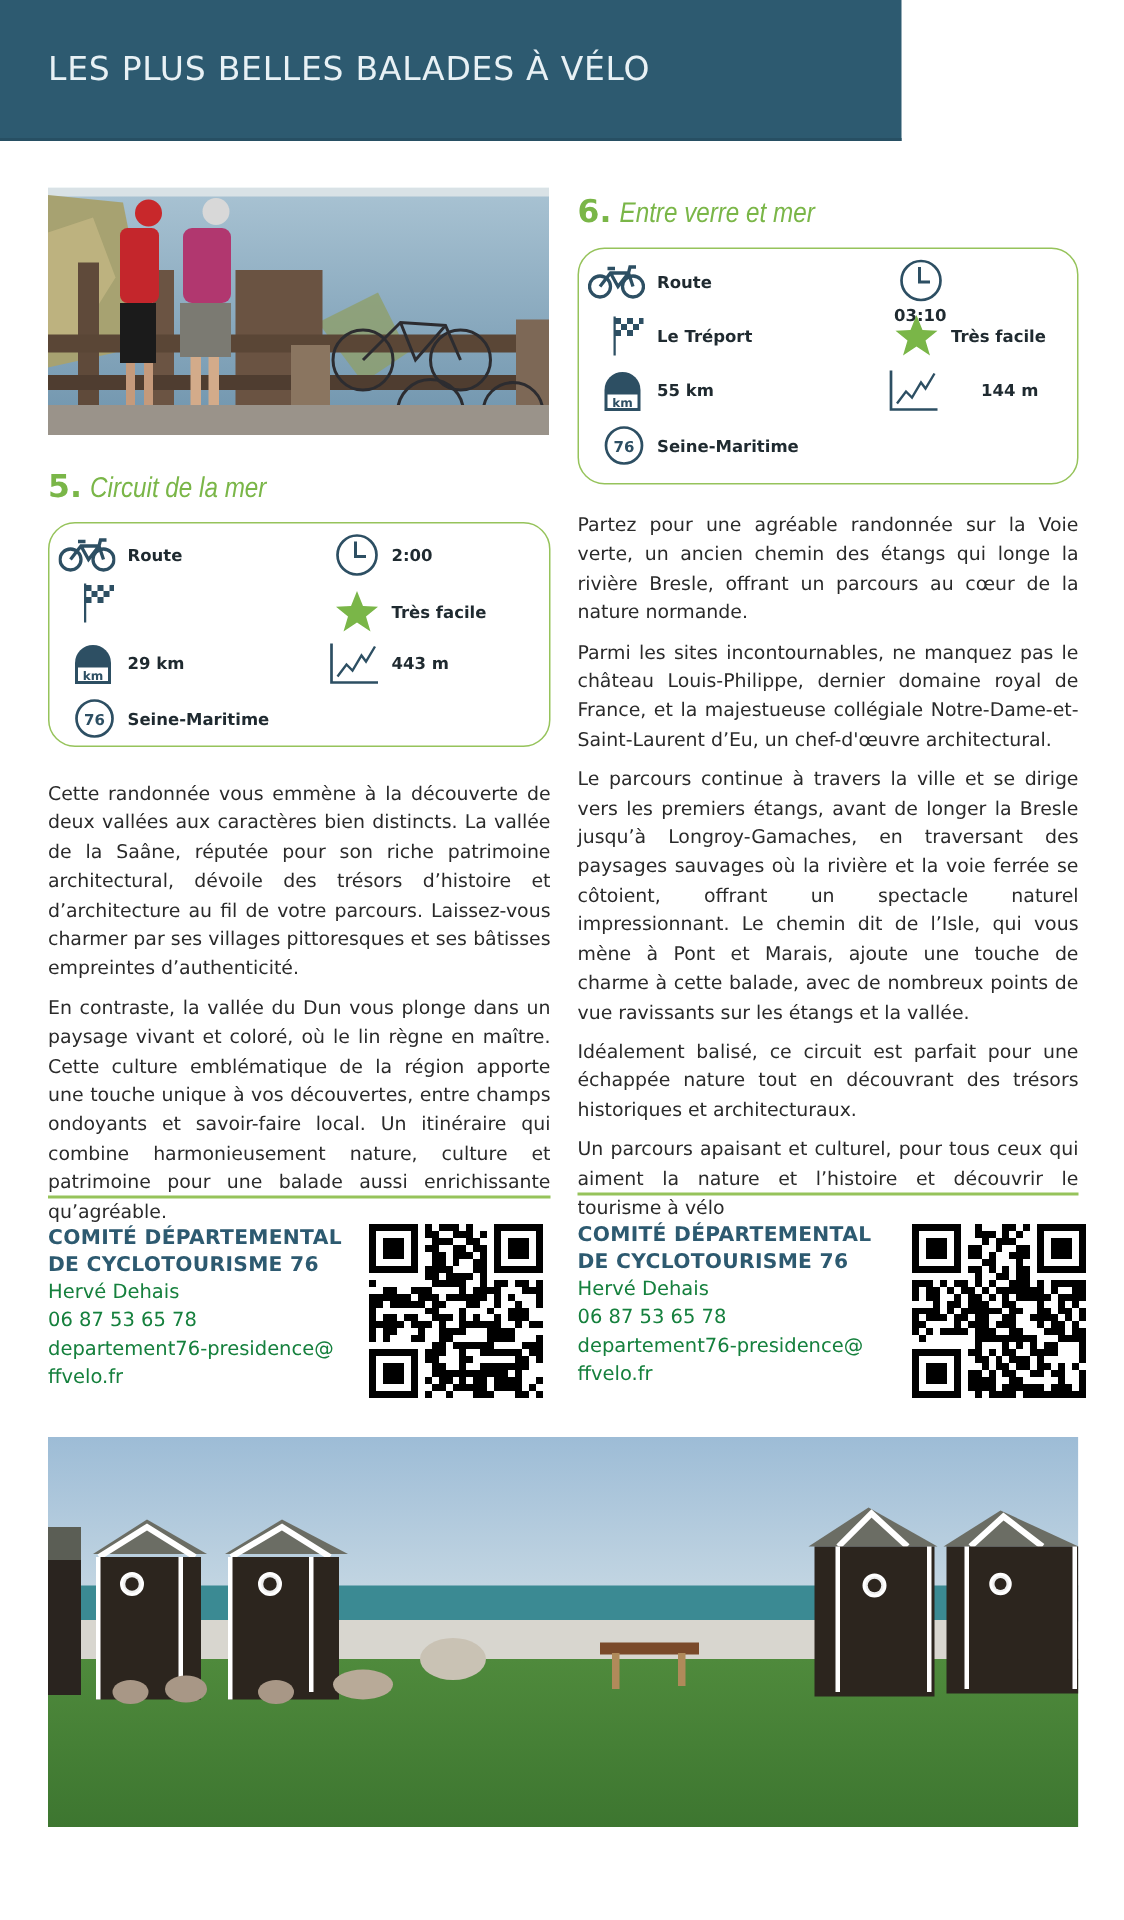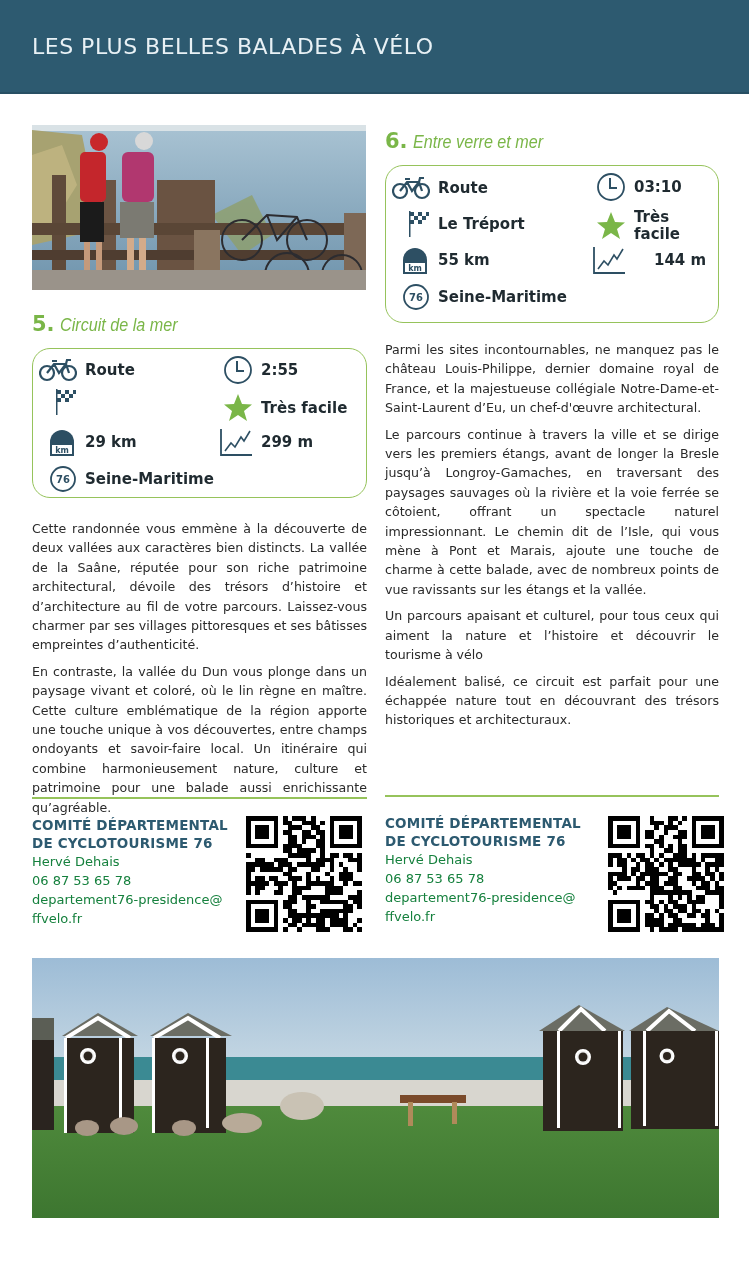--- a/index.html
+++ b/index.html
@@ -1,20 +1,20 @@
 <!DOCTYPE html>
 <html><head>
 <meta charset="utf-8">
 <style>
   * { box-sizing: border-box; margin: 0; padding: 0; }
   html, body { width: 749px; height: 1280px; background: #ffffff; overflow: hidden; }
   body { position: relative; font-family: "Liberation Sans", sans-serif; color: #1e1e1e; }
 
   .header {
-    position: absolute; left: 0; top: 0; width: 749px; height: 94px;
+    position: absolute; left: 0; top: 0; width: 601px; height: 94px;
     background: #2d5a70; border-bottom: 2px solid #274f63;
   }
   .header-title {
     position: absolute; left: 32px; top: 34px;
     font-family: "DejaVu Sans", sans-serif; font-weight: 200;
     font-size: 22px; letter-spacing: 0.5px; color: #e8f1f5;
     font-weight: normal;
   }
 
   .photo { position: absolute; overflow: hidden; }
@@ -26,21 +26,21 @@
   }
   .route-num { font-weight: bold; font-size: 21px; font-family: "DejaVu Sans", sans-serif; }
   .route-name { font-style: italic; font-family: "Liberation Sans Narrow", "Liberation Sans", sans-serif; transform: scaleX(0.85); display: inline-block; transform-origin: left; }
 
   .info-box {
     position: absolute; border: 1.5px solid #96c35b; border-radius: 18px; background: #fff;
   }
   .info-row { position: absolute; display: flex; align-items: center; }
   .info-icon { width: 38px; height: 30px; display: flex; align-items: center; justify-content: flex-end; flex-shrink: 0; }
   .info-text {
-    font-family: "DejaVu Sans", sans-serif; font-weight: bold; font-size: 15px;
+    font-family: "DejaVu Sans", sans-serif; font-weight: bold; font-size: 11px;
     color: #1f2a30; line-height: 17px; margin-left: 8px;
   }
 
   .body-text {
     position: absolute; font-family: "DejaVu Sans", sans-serif; font-size: 12.6px;
     line-height: 19.4px; color: #2a2a2a; text-align: justify;
   }
   .body-text p { margin-bottom: 7px; }
 
   .divider { position: absolute; height: 1.5px; background: #96c35b; }
@@ -160,38 +160,38 @@
     </span>
     <span class="info-text">Seine-Maritime</span>
   </div>
   <div class="info-row" style="left:182px;top:6px;">
     <span class="info-icon">
       <svg width="30" height="30" viewBox="0 0 30 30">
           <circle cx="15" cy="15" r="13" fill="none" stroke="#2d4f63" stroke-width="1.8"></circle>
           <path d="M14 6 L14 16 L21 16" fill="none" stroke="#2d4f63" stroke-width="2"></path>
         </svg>
     </span>
-    <span class="info-text">2:55</span>
+    <span class="info-text">2:00</span>
   </div>
   <div class="info-row" style="left:182px;top:44px;">
     <span class="info-icon">
       <svg width="30" height="30" viewBox="0 0 30 30">
           <path d="M15 1 L19 11 L29 11.5 L21 18 L24 28 L15 22 L6 28 L9 18 L1 11.5 L11 11 Z" fill="#7ab648"></path>
         </svg>
     </span>
     <span class="info-text">Très facile</span>
   </div>
   <div class="info-row" style="left:182px;top:78px;">
     <span class="info-icon">
       <svg width="34" height="30" viewBox="0 0 34 30">
           <path d="M2 2 L2 28 L33 28" fill="none" stroke="#2d4f63" stroke-width="1.8"></path>
           <path d="M6 24 L12 16 L16 20 L22 10 L25 14 L31 4" fill="none" stroke="#2d4f63" stroke-width="1.6"></path>
         </svg>
     </span>
-    <span class="info-text">299 m</span>
+    <span class="info-text">443 m</span>
   </div>
 </div>
 
 <div class="body-text" style="left:32px;top:519px;width:335px;">
   <p>Cette randonnée vous emmène à la découverte de deux vallées aux caractères bien distincts. La vallée de la Saâne, réputée pour son riche patrimoine architectural, dévoile des trésors d’histoire et d’architecture au fil de votre parcours. Laissez-vous charmer par ses villages pittoresques et ses bâtisses empreintes d’authenticité.</p>
   <p>En contraste, la vallée du Dun vous plonge dans un paysage vivant et coloré, où le lin règne en maître. Cette culture emblématique de la région apporte une touche unique à vos découvertes, entre champs ondoyants et savoir-faire local. Un itinéraire qui combine harmonieusement nature, culture et patrimoine pour une balade aussi enrichissante qu’agréable.</p>
 </div>
 
 <div class="route-title" style="left:385px;top:129px;">
   <span class="route-num">6.</span>
@@ -240,21 +240,21 @@
   </div>
   <div class="info-row" style="left:6px;top:116px;">
     <span class="info-icon">
       <svg width="28" height="28" viewBox="0 0 28 28">
           <circle cx="14" cy="14" r="12" fill="none" stroke="#2d4f63" stroke-width="1.8"></circle>
           <text x="14" y="18" font-size="10" text-anchor="middle" fill="#2d4f63" font-family="DejaVu Sans, sans-serif" font-weight="bold">76</text>
         </svg>
     </span>
     <span class="info-text">Seine-Maritime</span>
   </div>
-  <div class="info-row" style="left:202px;top:6px;">
+  <div class="info-row" style="left:202px;top:6px;flex-direction:column;">
     <span class="info-icon">
       <svg width="30" height="30" viewBox="0 0 30 30">
           <circle cx="15" cy="15" r="13" fill="none" stroke="#2d4f63" stroke-width="1.8"></circle>
           <path d="M14 6 L14 16 L21 16" fill="none" stroke="#2d4f63" stroke-width="2"></path>
         </svg>
     </span>
     <span class="info-text">03:10</span>
   </div>
   <div class="info-row" style="left:202px;top:43px;">
     <span class="info-icon">
@@ -269,24 +269,25 @@
       <svg width="34" height="30" viewBox="0 0 34 30">
           <path d="M2 2 L2 28 L33 28" fill="none" stroke="#2d4f63" stroke-width="1.8"></path>
           <path d="M6 24 L12 16 L16 20 L22 10 L25 14 L31 4" fill="none" stroke="#2d4f63" stroke-width="1.6"></path>
         </svg>
     </span>
     <span class="info-text">144 m</span>
   </div>
 </div>
 
 <div class="body-text" style="left:385px;top:340px;width:334px;">
+  <p>Partez pour une agréable randonnée sur la Voie verte, un ancien chemin des étangs qui longe la rivière Bresle, offrant un parcours au cœur de la nature normande.</p>
   <p>Parmi les sites incontournables, ne manquez pas le château Louis-Philippe, dernier domaine royal de France, et la majestueuse collégiale Notre-Dame-et-Saint-Laurent d’Eu, un chef-d'œuvre architectural.</p>
   <p>Le parcours continue à travers la ville et se dirige vers les premiers étangs, avant de longer la Bresle jusqu’à Longroy-Gamaches, en traversant des paysages sauvages où la rivière et la voie ferrée se côtoient, offrant un spectacle naturel impressionnant. Le chemin dit de l’Isle, qui vous mène à Pont et Marais, ajoute une touche de charme à cette balade, avec de nombreux points de vue ravissants sur les étangs et la vallée.</p>
+  <p>Idéalement balisé, ce circuit est parfait pour une échappée nature tout en découvrant des trésors historiques et architecturaux.</p>
   <p>Un parcours apaisant et culturel, pour tous ceux qui aiment la nature et l’histoire et découvrir le tourisme à vélo</p>
-  <p>Idéalement balisé, ce circuit est parfait pour une échappée nature tout en découvrant des trésors historiques et architecturaux.</p>
 </div>
 
 <div class="divider" style="left:32px;top:797px;width:335px;"></div>
 <div class="divider" style="left:385px;top:795px;width:334px;"></div>
 
 <div class="contact" style="left:32px;top:816px;width:210px;">
   <div class="contact-org">COMITÉ DÉPARTEMENTAL</div>
   <div class="contact-org">DE CYCLOTOURISME 76</div>
   <div class="contact-line">Hervé Dehais</div>
   <div class="contact-line">06 87 53 65 78</div>

